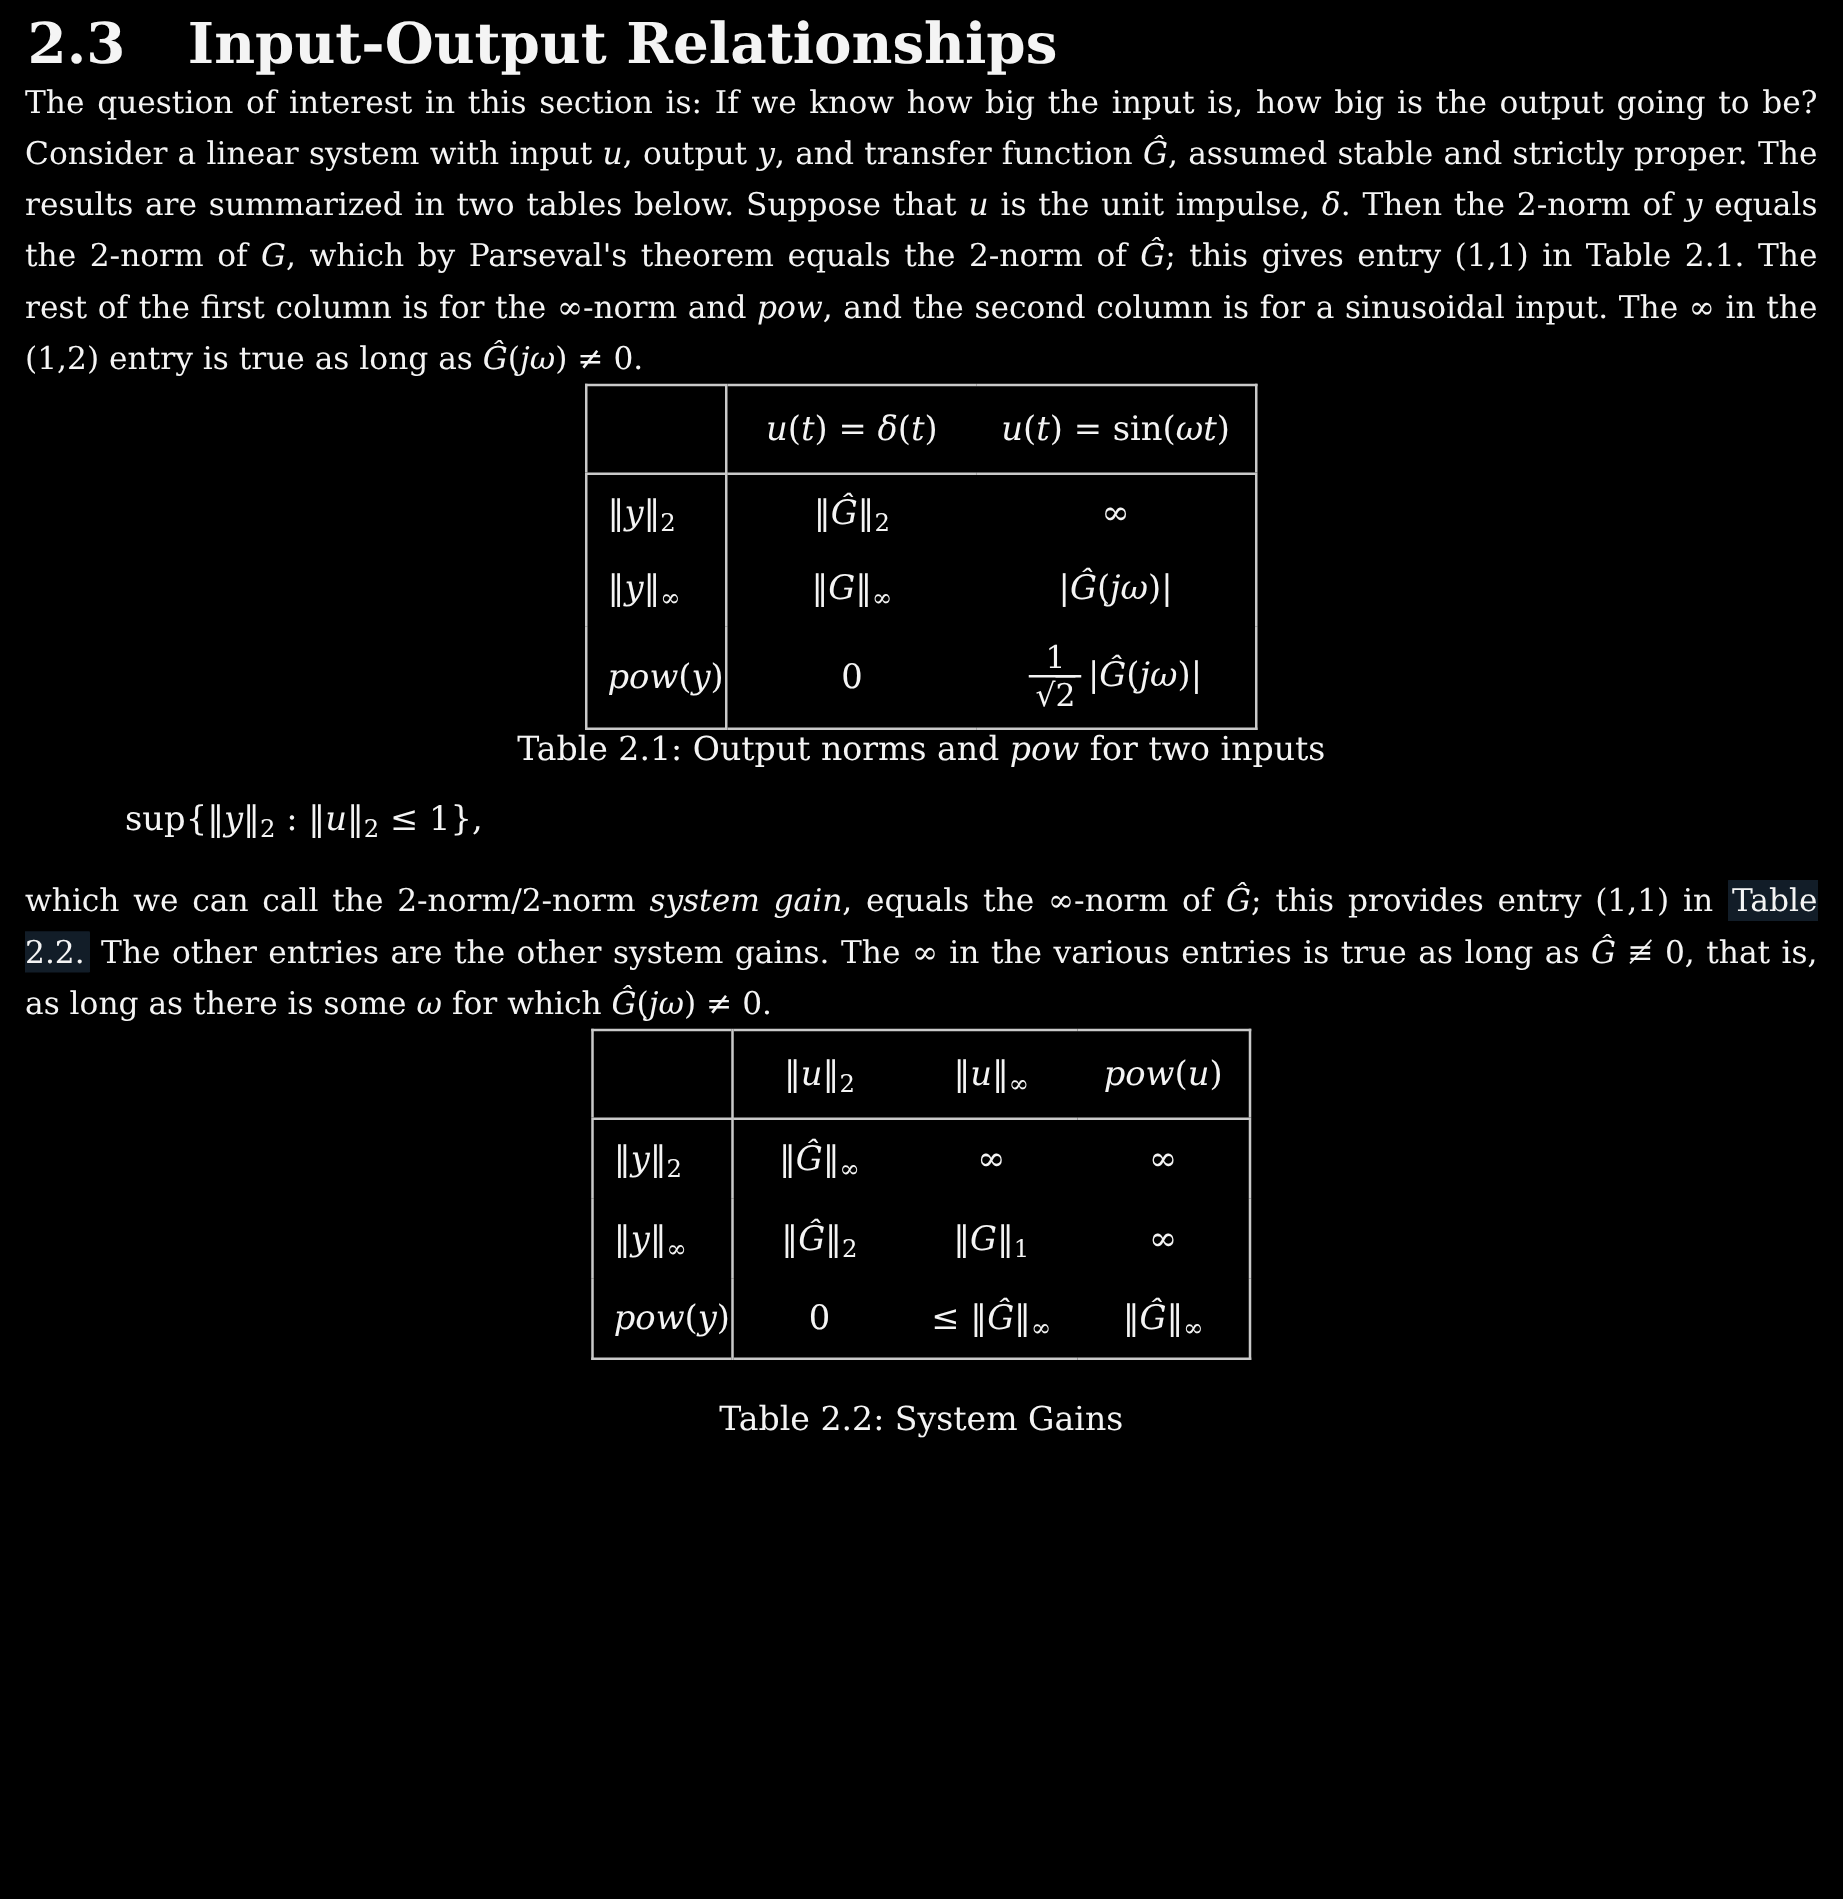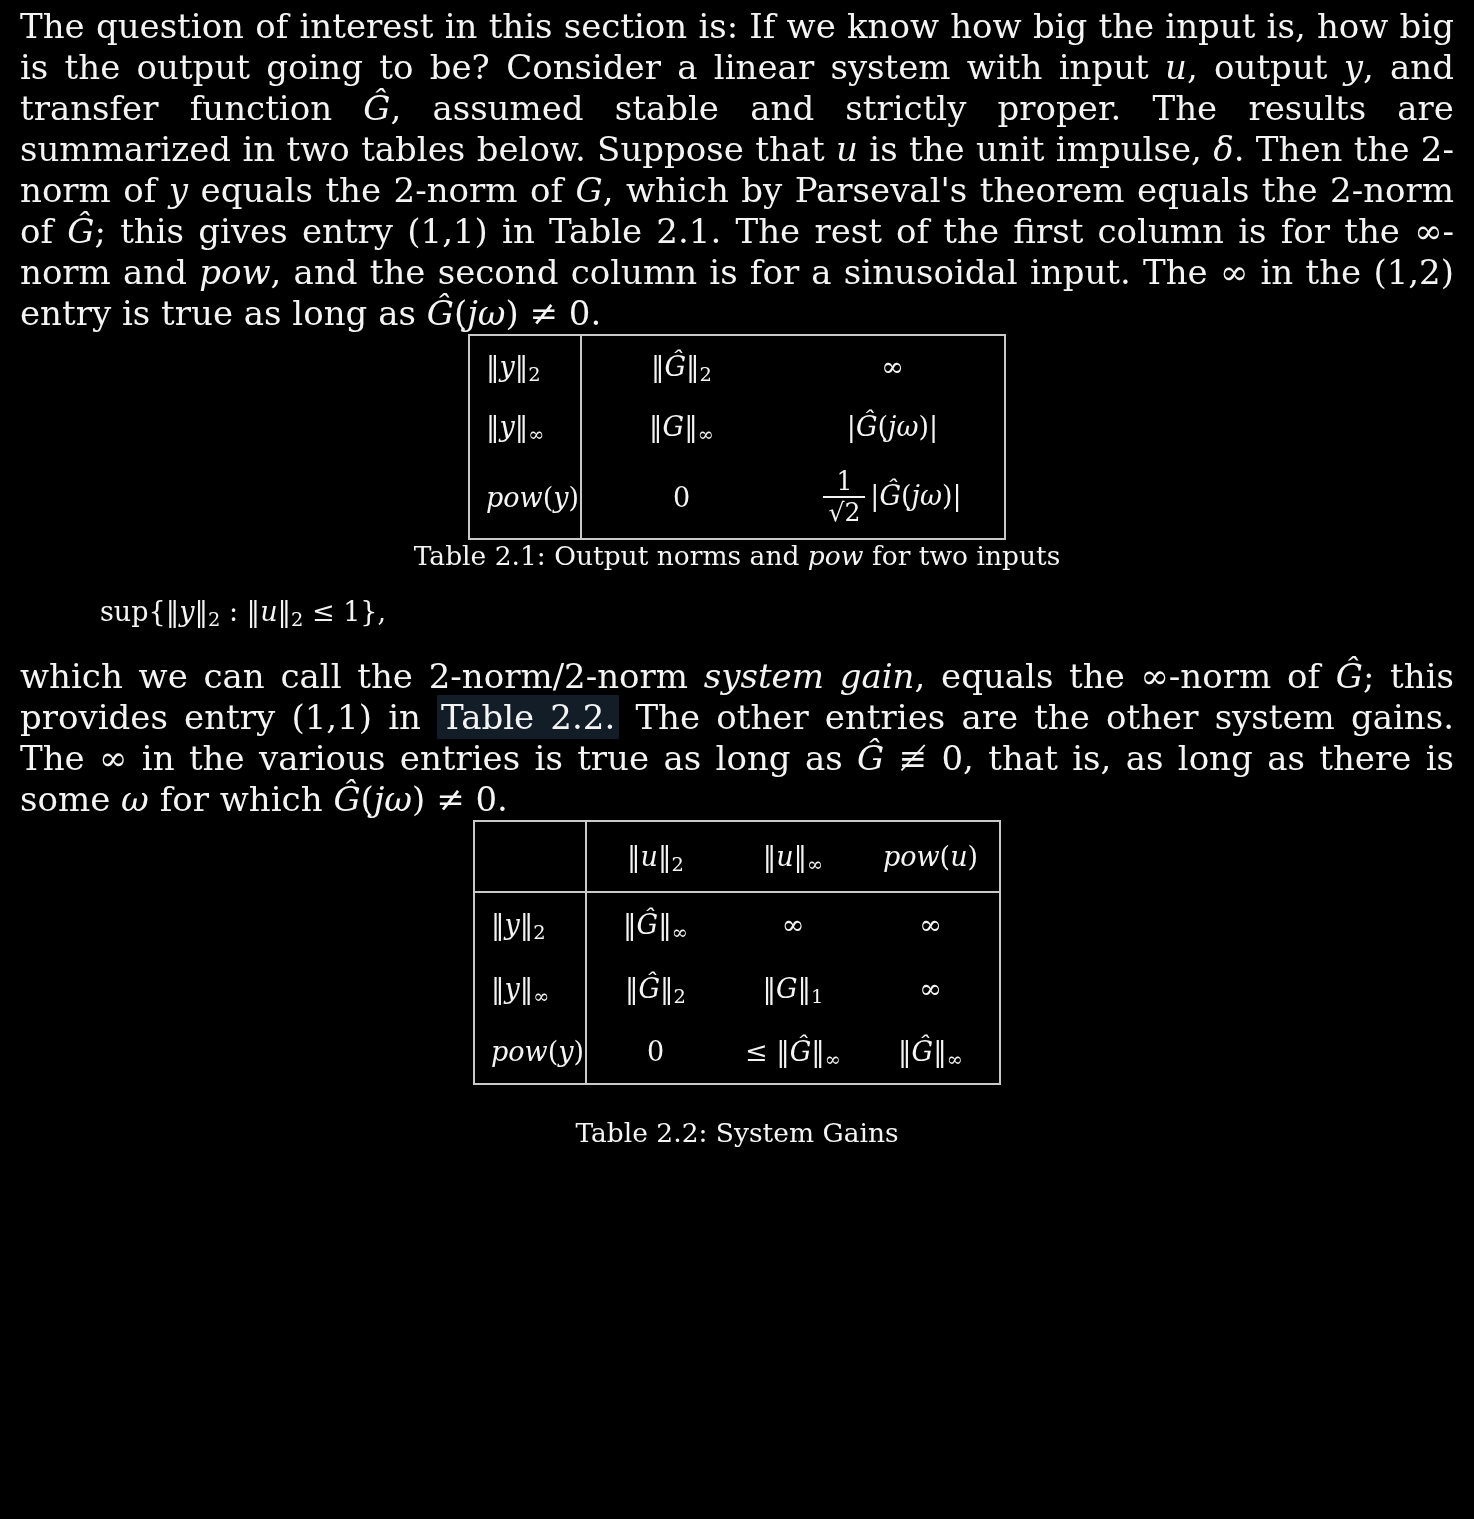--- a/index.html
+++ b/index.html
@@ -23,21 +23,21 @@
 
   .heading {
     font-size: 45px;
     font-weight: 700;
     margin: 2px 0 0 2px;
     white-space: nowrap;
   }
   .heading .num { margin-right: 50px; }
 
   p.body {
-    font-size: 34px;
+    font-size: 25px;
     line-height: 41px;
     text-align: justify;
     margin: 0;
   }
   .p1 { margin-top: 33px; }
   .p2 { margin-top: 44px; text-indent: 55px; }
   .p3 { margin-top: 0; }
 
   .equation {
     font-size: 27px;
@@ -92,25 +92,31 @@
     font-size: 0.93em;
     padding: 1px 5px 0 5px;
   }
   .sqa { text-decoration: overline; }
 </style>
 </head>
 <body>
 
 <div class="page">
 
+  <h1 class="heading"><span class="num">2.3</span><span>Input-Output Relationships</span></h1>
 
   <p class="body p1">The question of interest in this section is: If we know how big the input is, how big is the output going to be? Consider a linear system with input <i>u</i>, output <i>y</i>, and transfer function <i>Ĝ</i>, assumed stable and strictly proper. The results are summarized in two tables below. Suppose that <i>u</i> is the unit impulse, <i>δ</i>. Then the 2-norm of <i>y</i> equals the 2-norm of <i>G</i>, which by Parseval's theorem equals the 2-norm of <i>Ĝ</i>; this gives entry (1,1) in Table 2.1. The rest of the first column is for the ∞-norm and <i>pow</i>, and the second column is for a sinusoidal input. The ∞ in the (1,2) entry is true as long as <i>Ĝ</i>(<i>jω</i>) ≠ 0.</p>
 
   <table class="mt t1">
     <tbody>
+        <tr class="hdr">
+      <td class="stub"></td>
+      <td class="c1"><i>u</i>(<i>t</i>) = <i>δ</i>(<i>t</i>)</td>
+      <td class="c2"><i>u</i>(<i>t</i>) = sin(<i>ωt</i>)</td>
+    </tr>
     <tr class="r">
       <td class="stub">‖<i>y</i>‖<sub>2</sub></td>
       <td class="c1">‖<i>Ĝ</i>‖<sub>2</sub></td>
       <td class="c2">∞</td>
     </tr>
     <tr class="r">
       <td class="stub">‖<i>y</i>‖<sub>∞</sub></td>
       <td class="c1">‖<i>G</i>‖<sub>∞</sub></td>
       <td class="c2">|<i>Ĝ</i>(<i>jω</i>)|</td>
     </tr>

